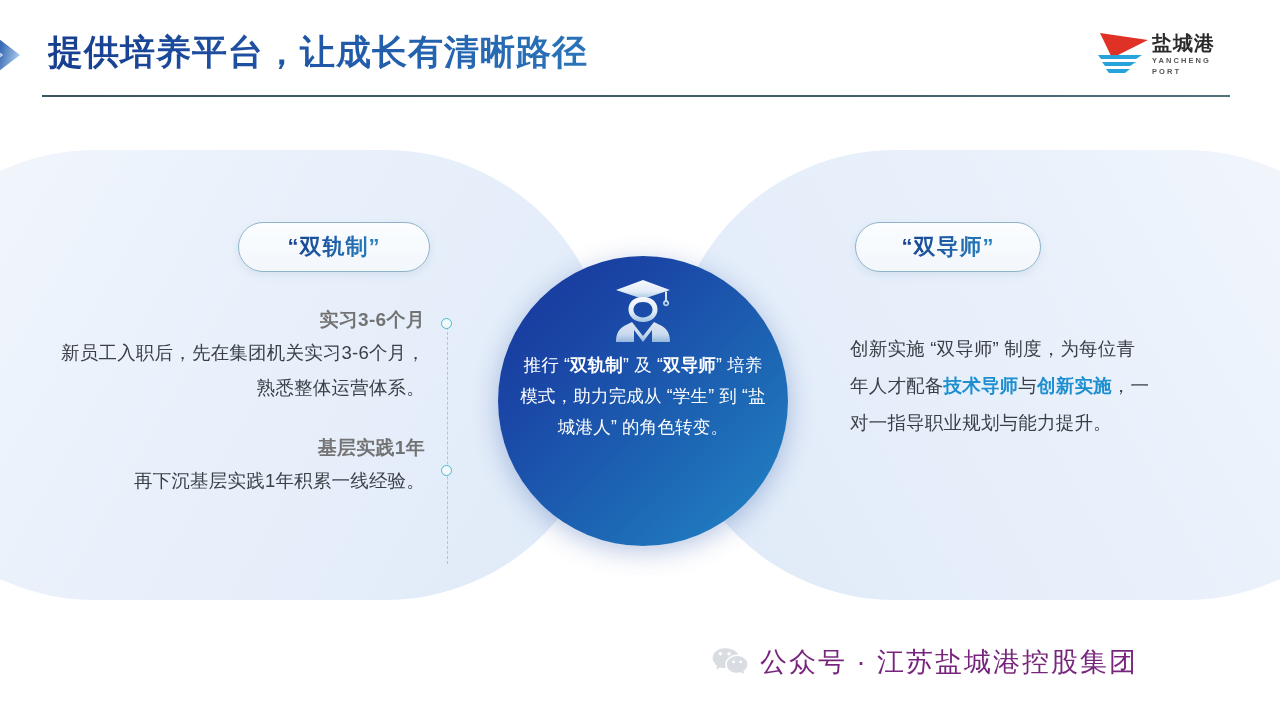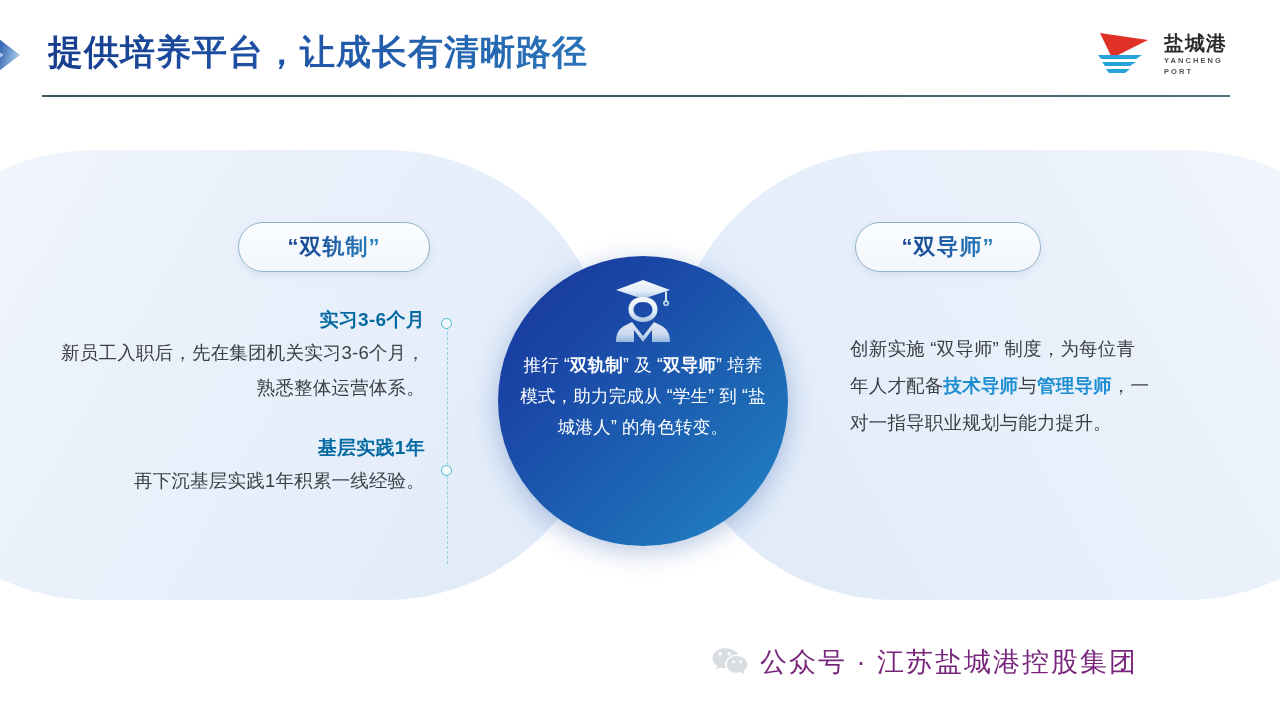--- a/index.html
+++ b/index.html
@@ -65,21 +65,21 @@
 
   
   .logo {
     position: absolute;
     right: 40px;
     top: 26px;
     width: 148px;
     height: 56px;
     display: flex;
     align-items: center;
-    gap: 12px;
+    gap: 0;
   }
   .logo-mark { width: 60px; height: 50px; flex: none; }
   .logo-text { display: flex; flex-direction: column; justify-content: center; }
   .logo-cn {
     font-size: 20px;
     font-weight: bold;
     color: #2b2b2b;
     letter-spacing: 1px;
     line-height: 23px;
   }
@@ -183,21 +183,21 @@
     left: 60px;
     top: 305px;
     width: 365px;
     z-index: 30;
     text-align: right;
   }
   .lc-block { margin-bottom: 28px; }
   .lc-head {
     font-size: 19px;
     font-weight: bold;
-    color: #0369a1;
+    color: #737373;
     line-height: 30px;
     letter-spacing: 0.3px;
   }
   .lc-body {
     font-size: 18.5px;
     color: #3a3f45;
     line-height: 35px;
     letter-spacing: 0.2px;
   }
 
@@ -352,21 +352,21 @@
 
       <path d="M20 44 L31 58 L42 44 L50 48 C56 51.5 58 57 58 64 L40 64 L40 52 L31 64 L22 52 L22 64 L4 64 C4 57 6 51.5 12 48 Z" fill="url(#gradIconFill)" opacity="0.88"></path>
     </svg>
     <div class="center-text">
       <span>推行 “</span><b>双轨制</b><span>” 及 “</span><b>双导师</b><span>” 培养模式，助力完成从 “学生” 到 “盐城港人” 的角色转变。</span>
     </div>
   </div>
 
   <div class="right-col">
     <div class="rc-body">
-      <span>创新实施 “双导师” 制度，为每位青年人才配备</span><span class="hl">技术导师</span><span>与</span><span class="hl">管理导师</span><span>，一对一指导职业规划与能力提升。</span>
+      <span>创新实施 “双导师” 制度，为每位青年人才配备</span><span class="hl">技术导师</span><span>与</span><span class="hl">创新实施</span><span>，一对一指导职业规划与能力提升。</span>
     </div>
   </div>
 
   <div class="watermark">
     <svg class="wechat-icon" viewBox="0 0 36 30">
       <path d="M12.6 1.2 C5.9 1.2 0.6 5.7 0.6 11.1 C0.6 14.2 2.4 17 5.2 18.8 L4.1 22.6 L8.3 20.4
                C9.6 20.8 11 21 12.6 21 C13 21 13.4 21 13.8 20.95 C13.4 19.9 13.2 18.8 13.2 17.6
                C13.2 11.9 18.6 7.5 25.1 7.5 C25.5 7.5 25.9 7.5 26.3 7.55 C25 3.9 19.4 1.2 12.6 1.2 Z
                M8.4 8.4 A1.7 1.7 0 1 1 8.4 5 A1.7 1.7 0 0 1 8.4 8.4 Z
                M17.1 8.4 A1.7 1.7 0 1 1 17.1 5 A1.7 1.7 0 0 1 17.1 8.4 Z" fill="#d7dce1"></path>

